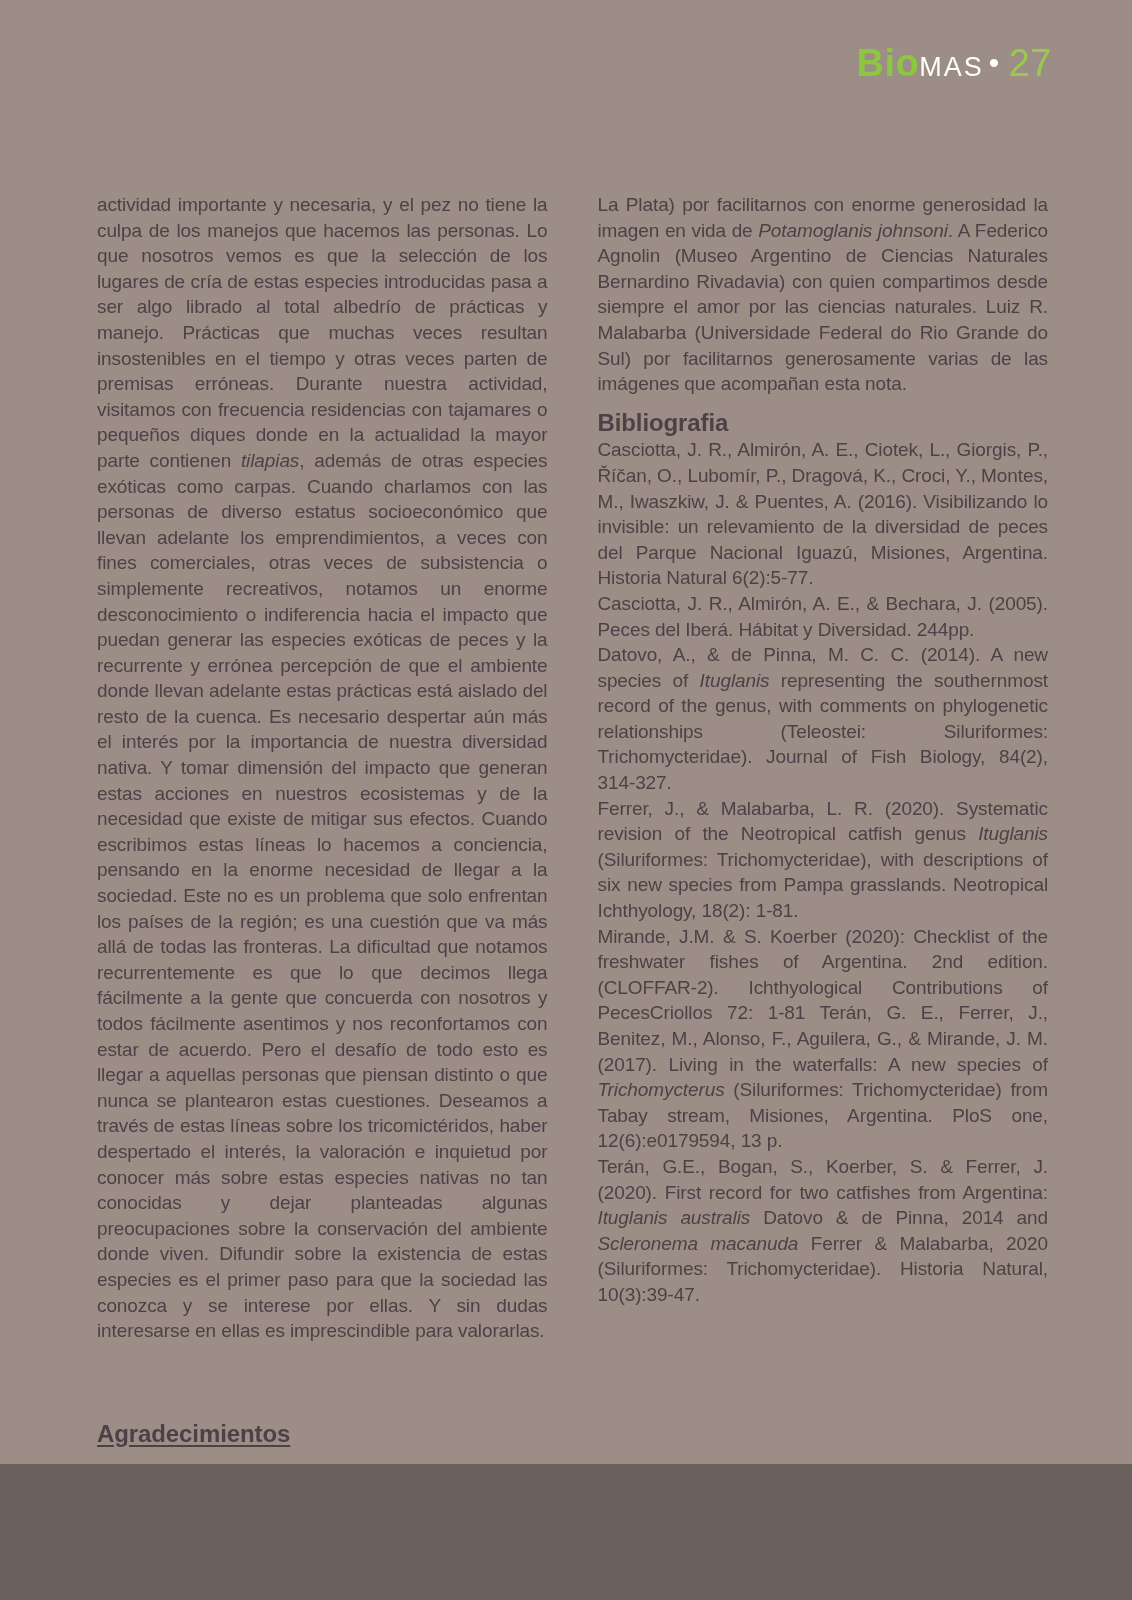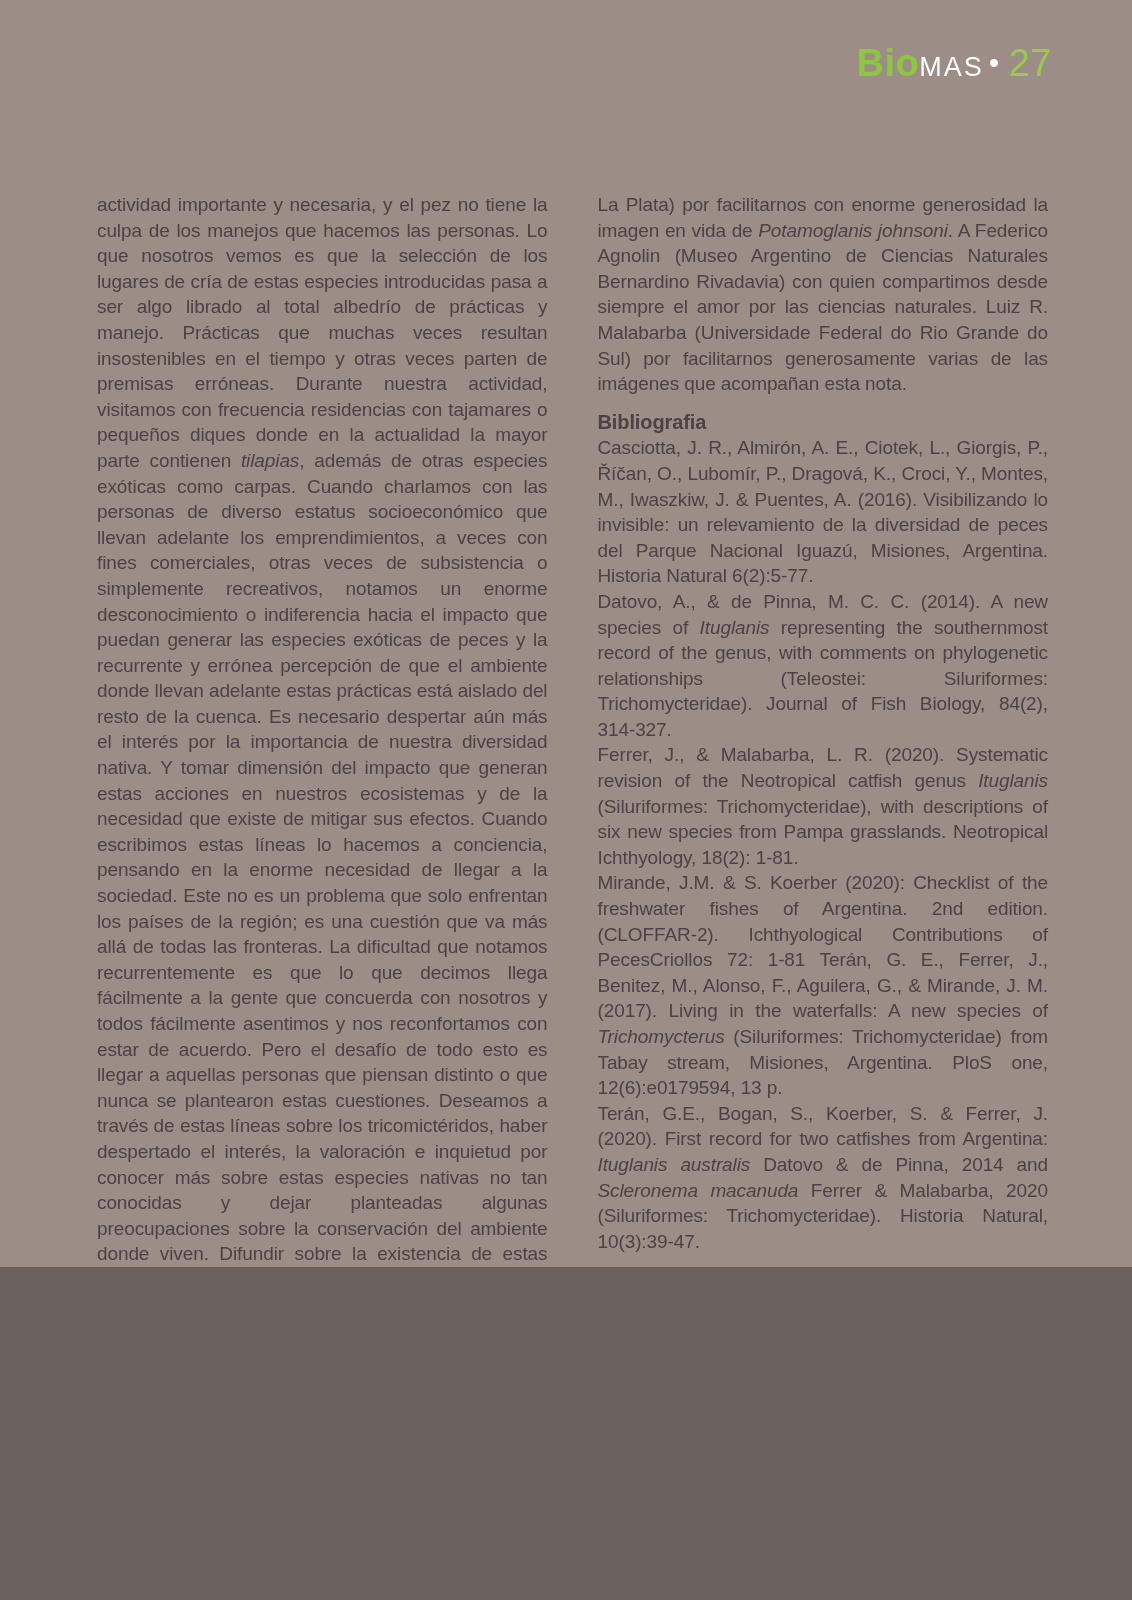--- a/index.html
+++ b/index.html
@@ -1,19 +1,19 @@
 <!DOCTYPE html>
 <html><head>
 <meta charset="utf-8">
 <style>
   html, body { margin: 0; padding: 0; background: #6b615c; }
   .page {
     position: relative;
     width: 1132px;
-    height: 1267px;
+    height: 1464px;
     margin: 0 auto;
     background: #9C8E86;
     font-family: "Liberation Sans", sans-serif;
     color: #4C4146;
     overflow: hidden;
   }
   
   .masthead {
     position: absolute;
     top: 40px;
@@ -43,21 +43,21 @@
     flex: 1 1 0;
     min-width: 0;
     text-align: justify;
     font-size: 19px;
     line-height: 25.6px;
     letter-spacing: -0.1px;
   }
   .col p { margin: 0; }
   .heading {
     display: inline-block;
-    font-size: 20px;
+    font-size: 24px;
     font-weight: bold;
     line-height: 25.6px;
     margin: 0;
   }
   .ack-heading-wrap { margin-top: 29px; }
   .bib-heading-wrap { margin-top: 13px; }
   .underlined { text-decoration: underline; text-underline-offset: 3px; margin-top: 48px; }
   .it { font-style: italic; }
   .refs p { margin: 0; }
 </style>
@@ -81,20 +81,21 @@
       </div>
     </section>
 
     <section class="col">
       <p class="body-text"><span>La Plata) por facilitarnos con enorme generosidad la imagen en vida de </span><span class="it">Potamoglanis johnsoni</span><span>. A Federico Agnolin (Museo Argentino de Ciencias Naturales Bernardino Rivadavia) con quien compartimos desde siempre el amor por las ciencias naturales. Luiz R. Malabarba (Universidade Federal do Rio Grande do Sul) por facilitarnos generosamente varias de las imágenes que acompañan esta nota.</span></p>
       <div class="bib-heading-wrap">
         <h2 class="heading">Bibliografia</h2>
       </div>
       <div class="refs">
           <p><span>Casciotta, J. R., Almirón, A. E., Ciotek, L., Giorgis, P., Říčan, O., Lubomír, P., Dragová, K., Croci, Y., Montes, M., Iwaszkiw, J. &amp; Puentes, A. (2016). Visibilizando lo invisible: un relevamiento de la diversidad de peces del Parque Nacional Iguazú, Misiones, Argentina. Historia Natural 6(2):5-77.</span></p>
+          <p><span>Casciotta, J. R., Almirón, A. E., &amp; Bechara, J. (2005). Peces del Iberá. Hábitat y Diversidad. 244pp.</span></p>
           <p><span>Datovo, A., &amp; de Pinna, M. C. C. (2014). A new species of </span><span class="it">Ituglanis</span><span> representing the southernmost record of the genus, with comments on phylogenetic relationships (Teleostei: Siluriformes: Trichomycteridae). Journal of Fish Biology, 84(2), 314-327.</span></p>
           <p><span>Ferrer, J., &amp; Malabarba, L. R. (2020). Systematic revision of the Neotropical catfish genus </span><span class="it">Ituglanis</span><span> (Siluriformes: Trichomycteridae), with descriptions of six new species from Pampa grasslands. Neotropical Ichthyology, 18(2): 1-81.</span></p>
           <p><span>Mirande, J.M. &amp; S. Koerber (2020): Checklist of the freshwater fishes of Argentina. 2nd edition. (CLOFFAR-2). Ichthyological Contributions of PecesCriollos 72: 1-81 Terán, G. E., Ferrer, J., Benitez, M., Alonso, F., Aguilera, G., &amp; Mirande, J. M. (2017). Living in the waterfalls: A new species of </span><span class="it">Trichomycterus</span><span> (Siluriformes: Trichomycteridae) from Tabay stream, Misiones, Argentina. PloS one, 12(6):e0179594, 13 p.</span></p>
           <p><span>Terán, G.E., Bogan, S., Koerber, S. &amp; Ferrer, J. (2020). First record for two catfishes from Argentina: </span><span class="it">Ituglanis australis</span><span> Datovo &amp; de Pinna, 2014 and </span><span class="it">Scleronema macanuda</span><span> Ferrer &amp; Malabarba, 2020 (Siluriformes: Trichomycteridae). Historia Natural, 10(3):39-47.</span></p>
         </div>
     </section>
 
   </main>
 </div>
 

